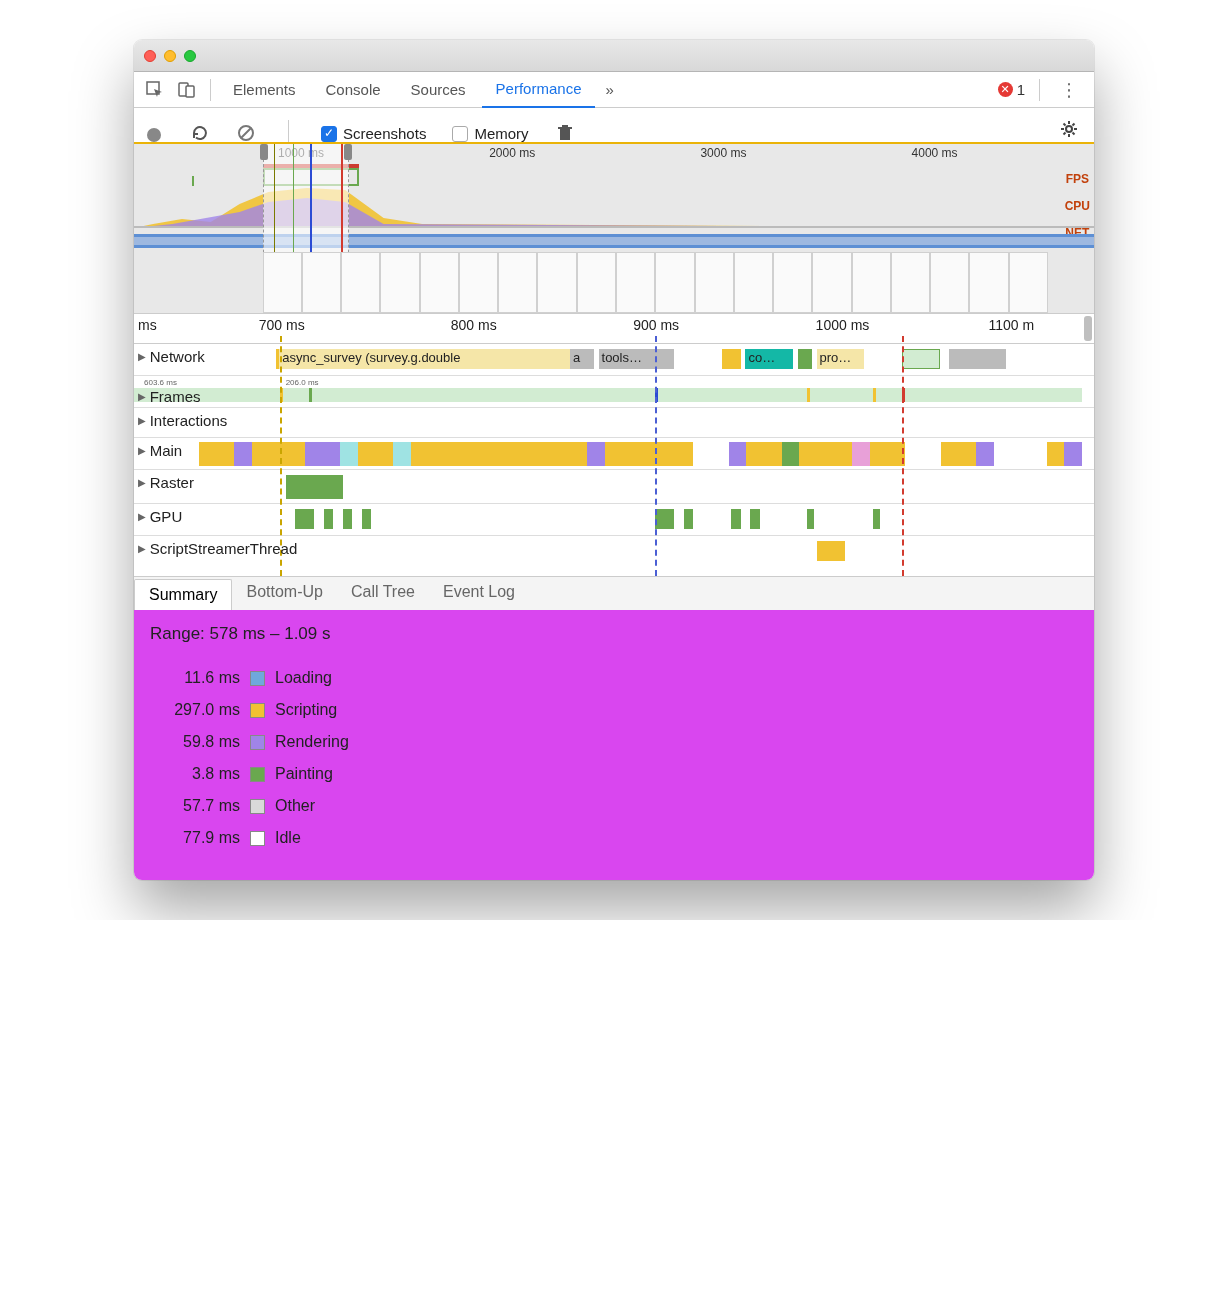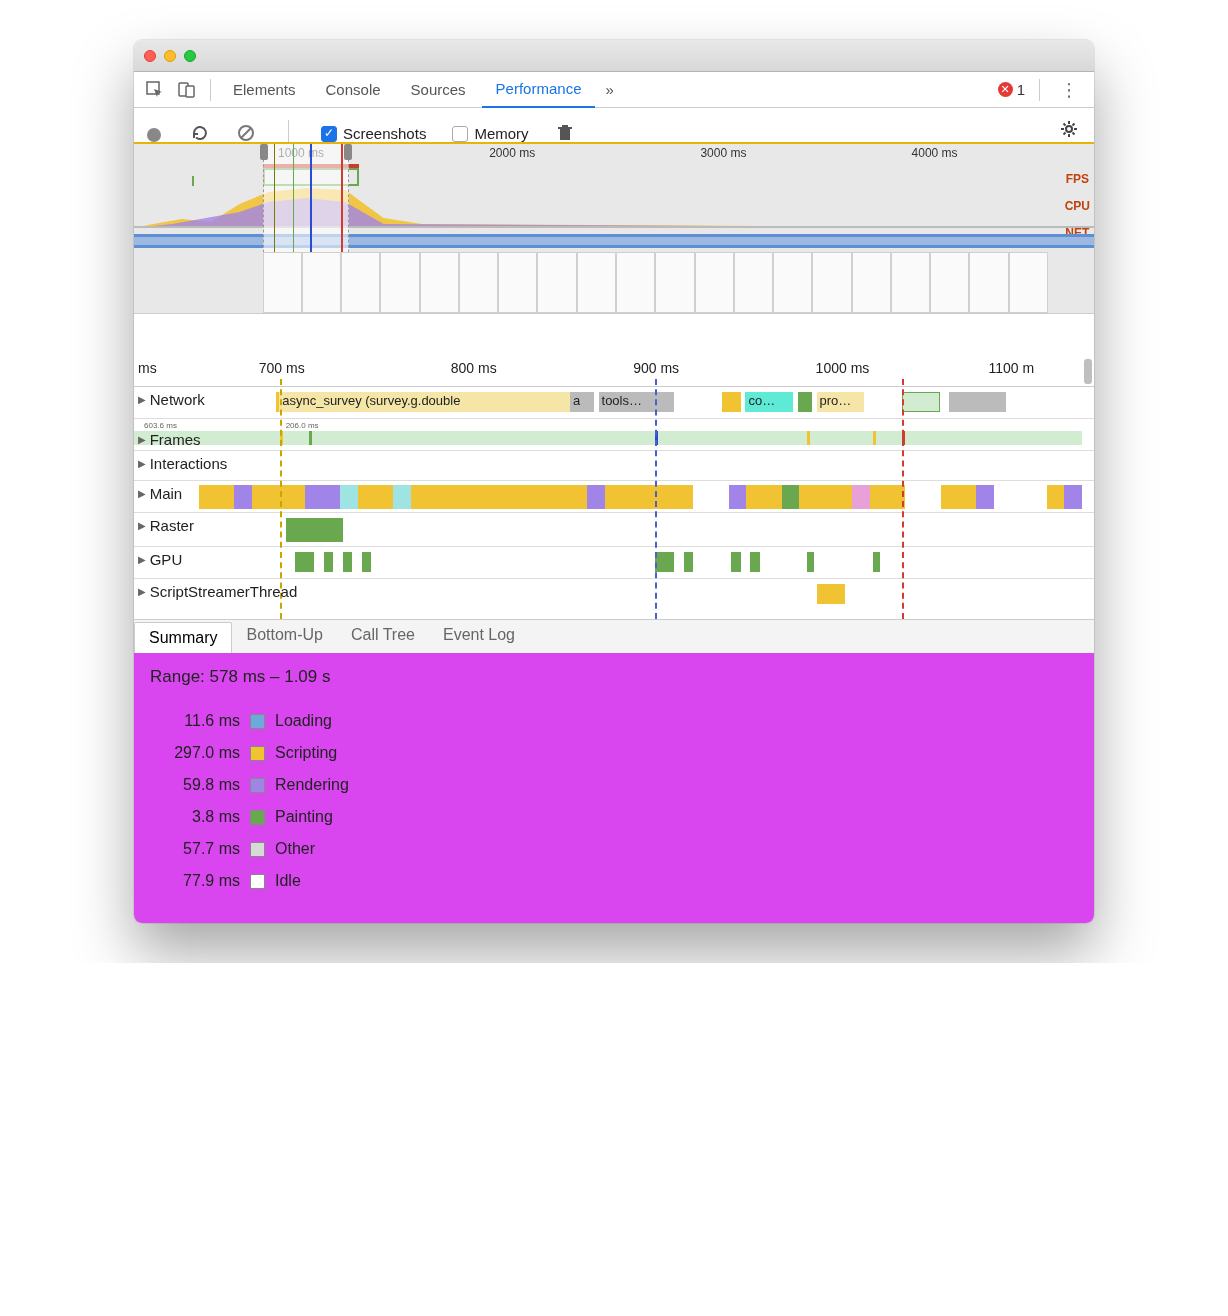--- a/index.html
+++ b/index.html
@@ -74,21 +74,21 @@
 .overview .ticks { position:absolute; top:0; left:0; right:0; height:20px; font-size:12px; color:#333; }
 .overview .ticks span { position:absolute; top:2px; }
 .ovlabels { position:absolute; right:4px; top:22px; font-size:12px; color:#c2410c; font-weight:bold; line-height:27px; text-align:center;}
 .sel { position:absolute; top:0; bottom:0; background:rgba(255,255,255,0.6); border-left:1.5px dashed #999; border-right:1.5px dashed #999;}
 .handle { position:absolute; top:0; width:8px; height:16px; background:#888; border-radius:2px; }
 .ovcpu { position:absolute; left:0; right:0; top:40px; height:44px; }
 .ovnet { position:absolute; left:0; right:0; top:90px; height:14px; background:#9db8e0; border-top:3px solid #5d8fd4; border-bottom:3px solid #5d8fd4;}
 .ovfilm { position:absolute; left:0; right:46px; top:108px; bottom:0; display:flex; }
 .ovfilm > div { flex:1; border:1px solid #d0d0d0; background:#fafafa; }
 
-.ruler2 { height:30px; border-bottom:1px solid #ccc; position:relative; font-size:14px; color:#222; background:#fff;margin-top:43px;}
+.ruler2 { height:30px; border-bottom:1px solid #ccc; position:relative; font-size:14px; color:#222; background:#fff;}
 .ruler2 span { position:absolute; top:3px; }
 
 .track { border-bottom:1px solid #ddd; display:flex; align-items:flex-start; min-height:30px; position:relative; font-size:15px; }
 .trackhead { display:flex; align-items:center; gap:4px; padding:4px 4px; color:#222; white-space:nowrap; z-index:2;}
 .tri { font-size:10px; color:#666; }
 .trackbody { position:absolute; left:0; right:12px; top:0; bottom:0; }
 .bar { position:absolute; height:20px; top:5px; font-size:13px; color:#222; overflow:hidden; white-space:nowrap; padding:1px 3px;}
 
 .mainstrip { position:absolute; left:80px; right:12px; top:4px; height:24px; display:flex; }
 .mainstrip div { height:100%; }
@@ -270,21 +270,21 @@
   <div class="track" style="height:32px">
     <div class="trackhead">
         <span class="tri">▶</span>
         <span>Network</span>
       </div>
     <div class="trackbody">
       <div class="bar" style="left:15%;width:31%;background:#f5e6a8;border-left:3px solid #f1c232;">async_survey (survey.g.double</div>
       <div class="bar" style="left:46%;width:2.5%;background:#bbb;">a</div>
       <div class="bar" style="left:49%;width:8%;background:#bbb;">tools…</div>
       <div class="bar" style="left:62%;width:2%;background:#f1c232;"></div>
-      <div class="bar" style="left:64.5%;width:5%;background:#5eead4;">co…</div>
+      <div class="bar" style="left:64.5%;width:5%;background:#14b8a6;">co…</div>
       <div class="bar" style="left:70%;width:1.5%;background:#6aa84f;"></div>
       <div class="bar" style="left:72%;width:5%;background:#f5e6a8;">pro…</div>
       <div class="bar" style="left:81%;width:4%;background:#d2ecd2;border:1px solid #6aa84f;"></div>
       <div class="bar" style="left:86%;width:6%;background:#bbb;"></div>
     </div>
   </div>
 
   <div class="track" style="height:32px;background:#fff;">
     <div style="position:absolute;left:10px;top:2px;font-size:8px;color:#666">603.6 ms</div>
     <div style="position:absolute;left:15.8%;top:2px;font-size:8px;color:#666">206.0 ms</div>

